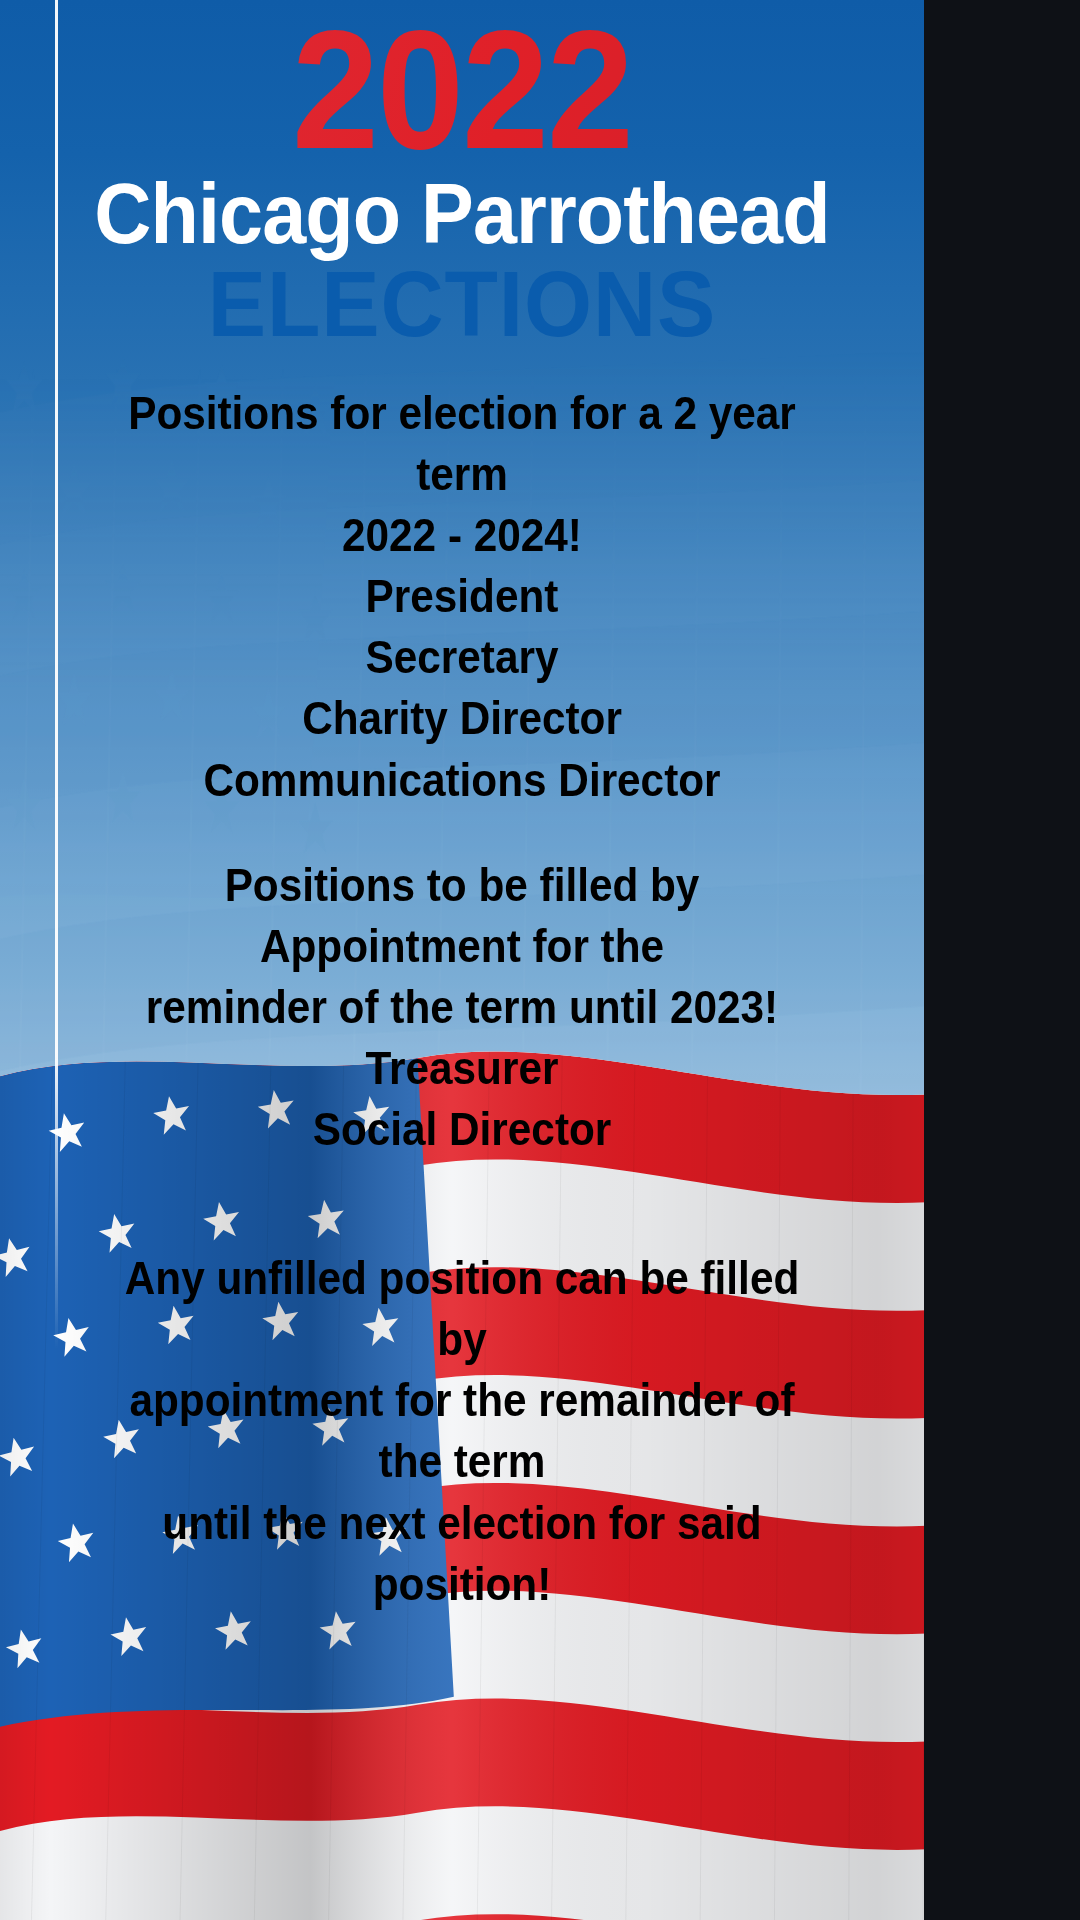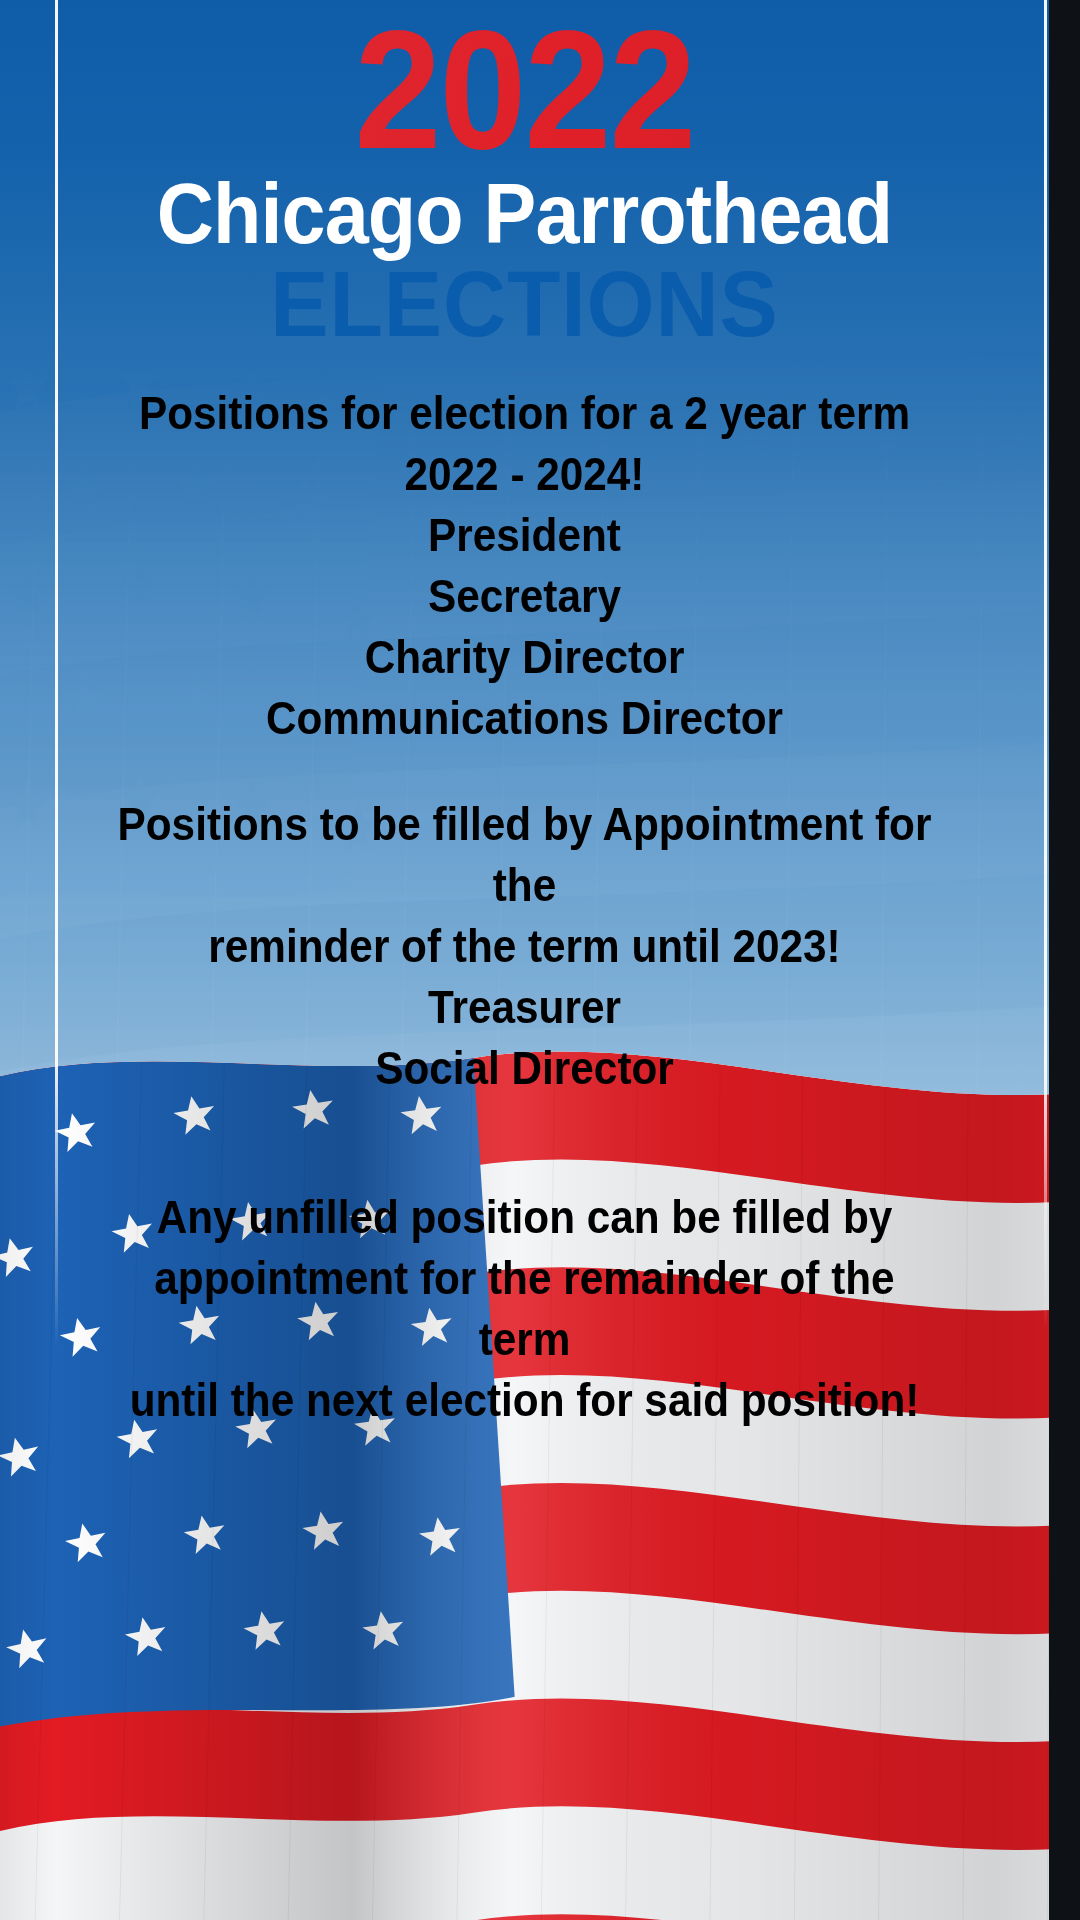--- a/index.html
+++ b/index.html
@@ -1,20 +1,20 @@
 <!DOCTYPE html>
 <html><head>
 <meta charset="utf-8">
 <style>
   html,body{margin:0;padding:0;background:#0e1116;}
   *{box-sizing:border-box;}
 
   #poster{
     position:relative;
-    width:1049px;
+    width:924px;
     height:1920px;
     overflow:hidden;
     font-family:"Liberation Sans", sans-serif;
     background:linear-gradient(180deg,
         #0f5ca8 0%,
         #1462ac 8%,
         #2c74b4 22%,
         #4a8cc4 38%,
         #6ea6d2 50%,
         #93bcdd 60%,

